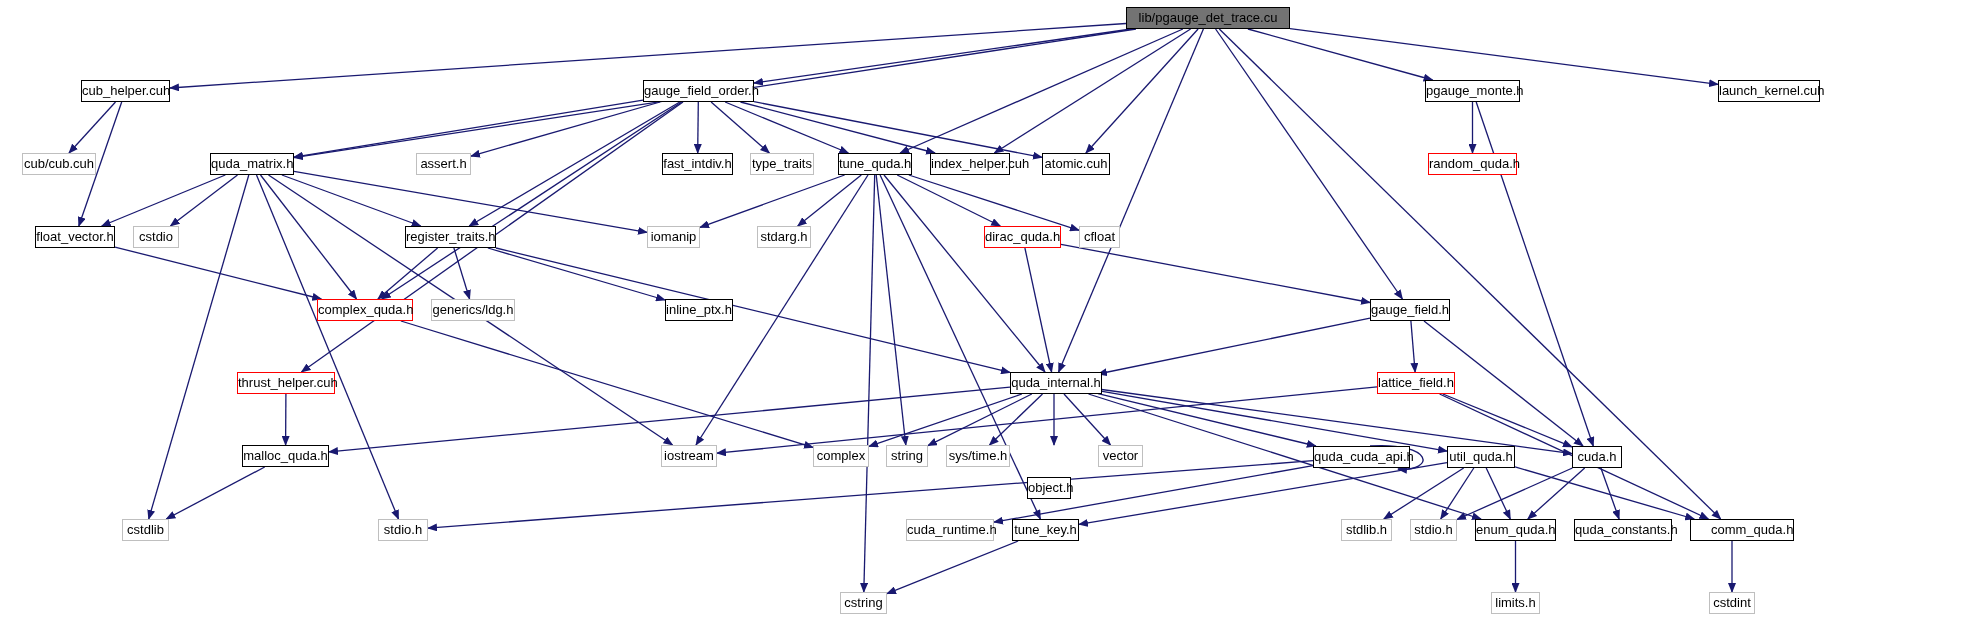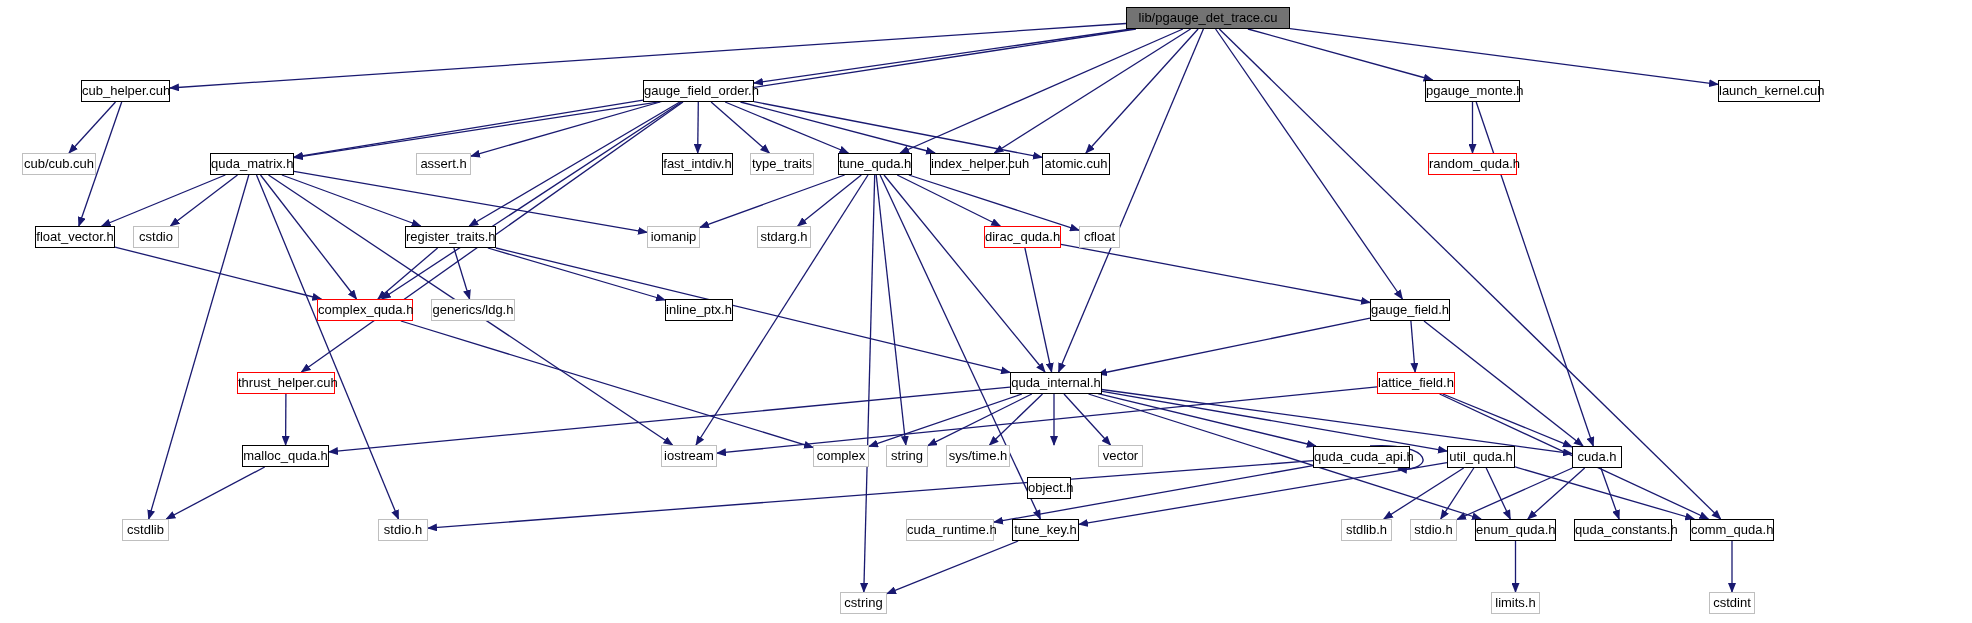--- a/index.html
+++ b/index.html
@@ -151,18 +151,18 @@
   <div class="node normal" style="left:1572px;top:446px;width:50px;">cuda.h</div>
 
   <div class="node system" style="left:122px;top:519px;width:47px;">cstdlib</div>
   <div class="node system" style="left:378px;top:519px;width:50px;">stdio.h</div>
   <div class="node system" style="left:906px;top:519px;width:88px;">cuda_runtime.h</div>
   <div class="node normal" style="left:1012px;top:519px;width:67px;">tune_key.h</div>
   <div class="node system" style="left:1341px;top:519px;width:51px;">stdlib.h</div>
   <div class="node system" style="left:1410px;top:519px;width:47px;">stdio.h</div>
   <div class="node normal" style="left:1475px;top:519px;width:81px;">enum_quda.h</div>
   <div class="node normal" style="left:1574px;top:519px;width:98px;">quda_constants.h</div>
-  <div class="node normal" style="left:1690px;top:519px;width:84px;">comm_quda.h</div>
+  <div class="node normal" style="left:1690px;top:519px;width:104px;padding-left:20px;">comm_quda.h</div>
 
   <div class="node system" style="left:840px;top:592px;width:47px;">cstring</div>
   <div class="node system" style="left:1491px;top:592px;width:49px;">limits.h</div>
   <div class="node system" style="left:1709px;top:592px;width:46px;">cstdint</div>
 </div>
 
 </body></html>

